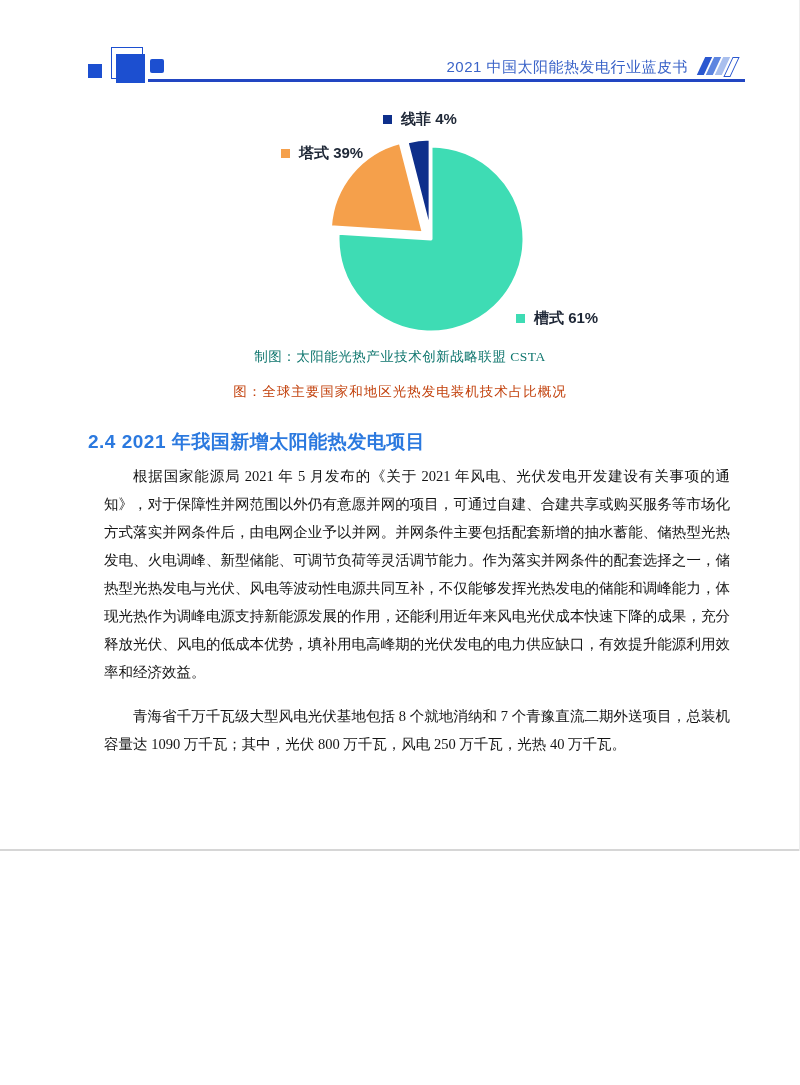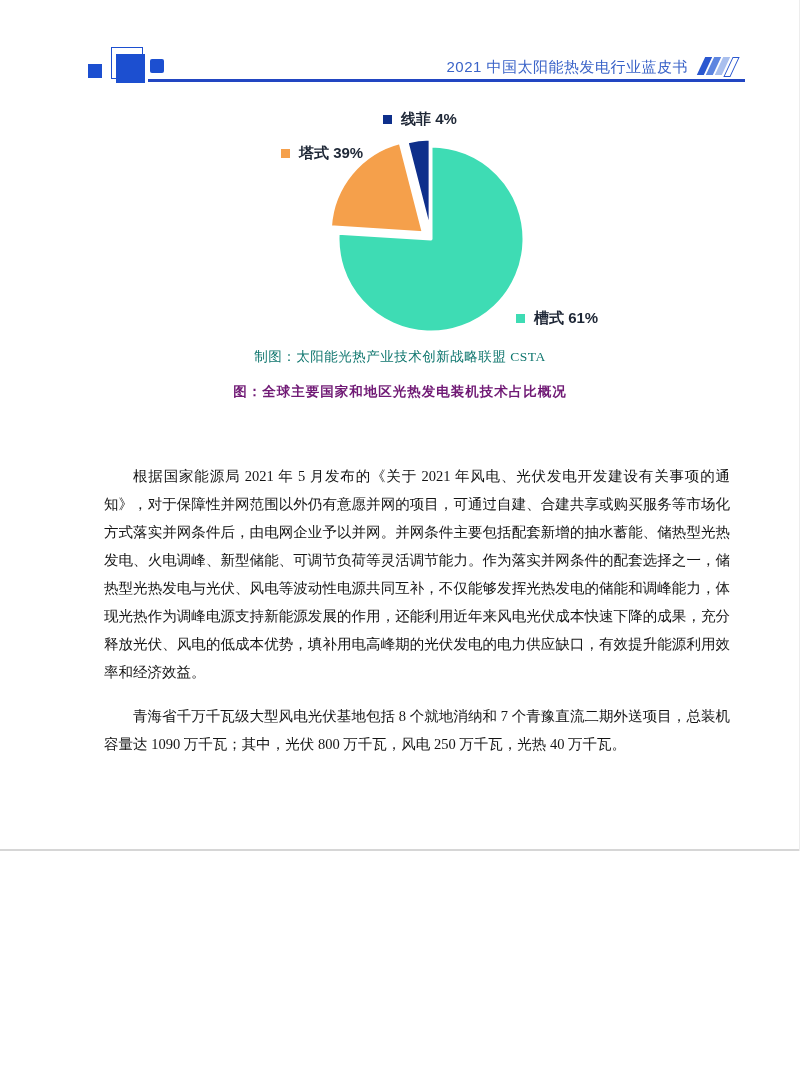--- a/index.html
+++ b/index.html
@@ -36,21 +36,21 @@
   .legend-xianfei{left:376px;top:110px;}
   .legend-tashi{left:274px;top:144px;}
   .legend-caoshi{left:509px;top:309px;}
   
   .source-note{
     position:absolute;left:0;top:348px;width:800px;text-align:center;
     font-size:13.5px;color:#0f766e;letter-spacing:0.5px;
   }
   .figure-caption{
     position:absolute;left:0;top:383px;width:800px;text-align:center;
-    font-size:13.5px;color:#701a75;letter-spacing:1px;font-weight:bold;
+    font-size:13.5px;color:#c2410c;letter-spacing:1px;
   }
   
   .section-heading{
     position:absolute;left:88px;top:413px;
     font-family:"Liberation Sans","DejaVu Sans",sans-serif;
     font-weight:700;font-size:19px;color:#2b79df;letter-spacing:0.5px;
   }
   .body-text{
     position:absolute;left:88px;top:446px;width:658px;
     font-size:14.5px;line-height:28px;text-align:justify;color:#141414;
@@ -104,20 +104,21 @@
     <span>塔式 39%</span>
   </div>
   <div class="legend-item legend-caoshi">
     <span class="marker" style="background: rgb(62, 220, 180);"></span>
     <span>槽式 61%</span>
   </div>
 
   <div class="source-note">制图：太阳能光热产业技术创新战略联盟 CSTA</div>
   <div class="figure-caption">图：全球主要国家和地区光热发电装机技术占比概况</div>
 
+  <h2 class="section-heading">2.4 2021 年我国新增太阳能热发电项目</h2>
   <div class="body-text">
     <p>根据国家能源局 2021 年 5 月发布的《关于 2021 年风电、光伏发电开发建设有关事项的通知》，对于保障性并网范围以外仍有意愿并网的项目，可通过自建、合建共享或购买服务等市场化方式落实并网条件后，由电网企业予以并网。并网条件主要包括配套新增的抽水蓄能、储热型光热发电、火电调峰、新型储能、可调节负荷等灵活调节能力。作为落实并网条件的配套选择之一，储热型光热发电与光伏、风电等波动性电源共同互补，不仅能够发挥光热发电的储能和调峰能力，体现光热作为调峰电源支持新能源发展的作用，还能利用近年来风电光伏成本快速下降的成果，充分释放光伏、风电的低成本优势，填补用电高峰期的光伏发电的电力供应缺口，有效提升能源利用效率和经济效益。</p>
     <p>青海省千万千瓦级大型风电光伏基地包括 8 个就地消纳和 7 个青豫直流二期外送项目，总装机容量达 1090 万千瓦；其中，光伏 800 万千瓦，风电 250 万千瓦，光热 40 万千瓦。</p>
   </div>
 
   <div class="page-number">9</div>
   <div class="footer-bar">
     <div class="bar-stripes"></div>
   </div>
 

